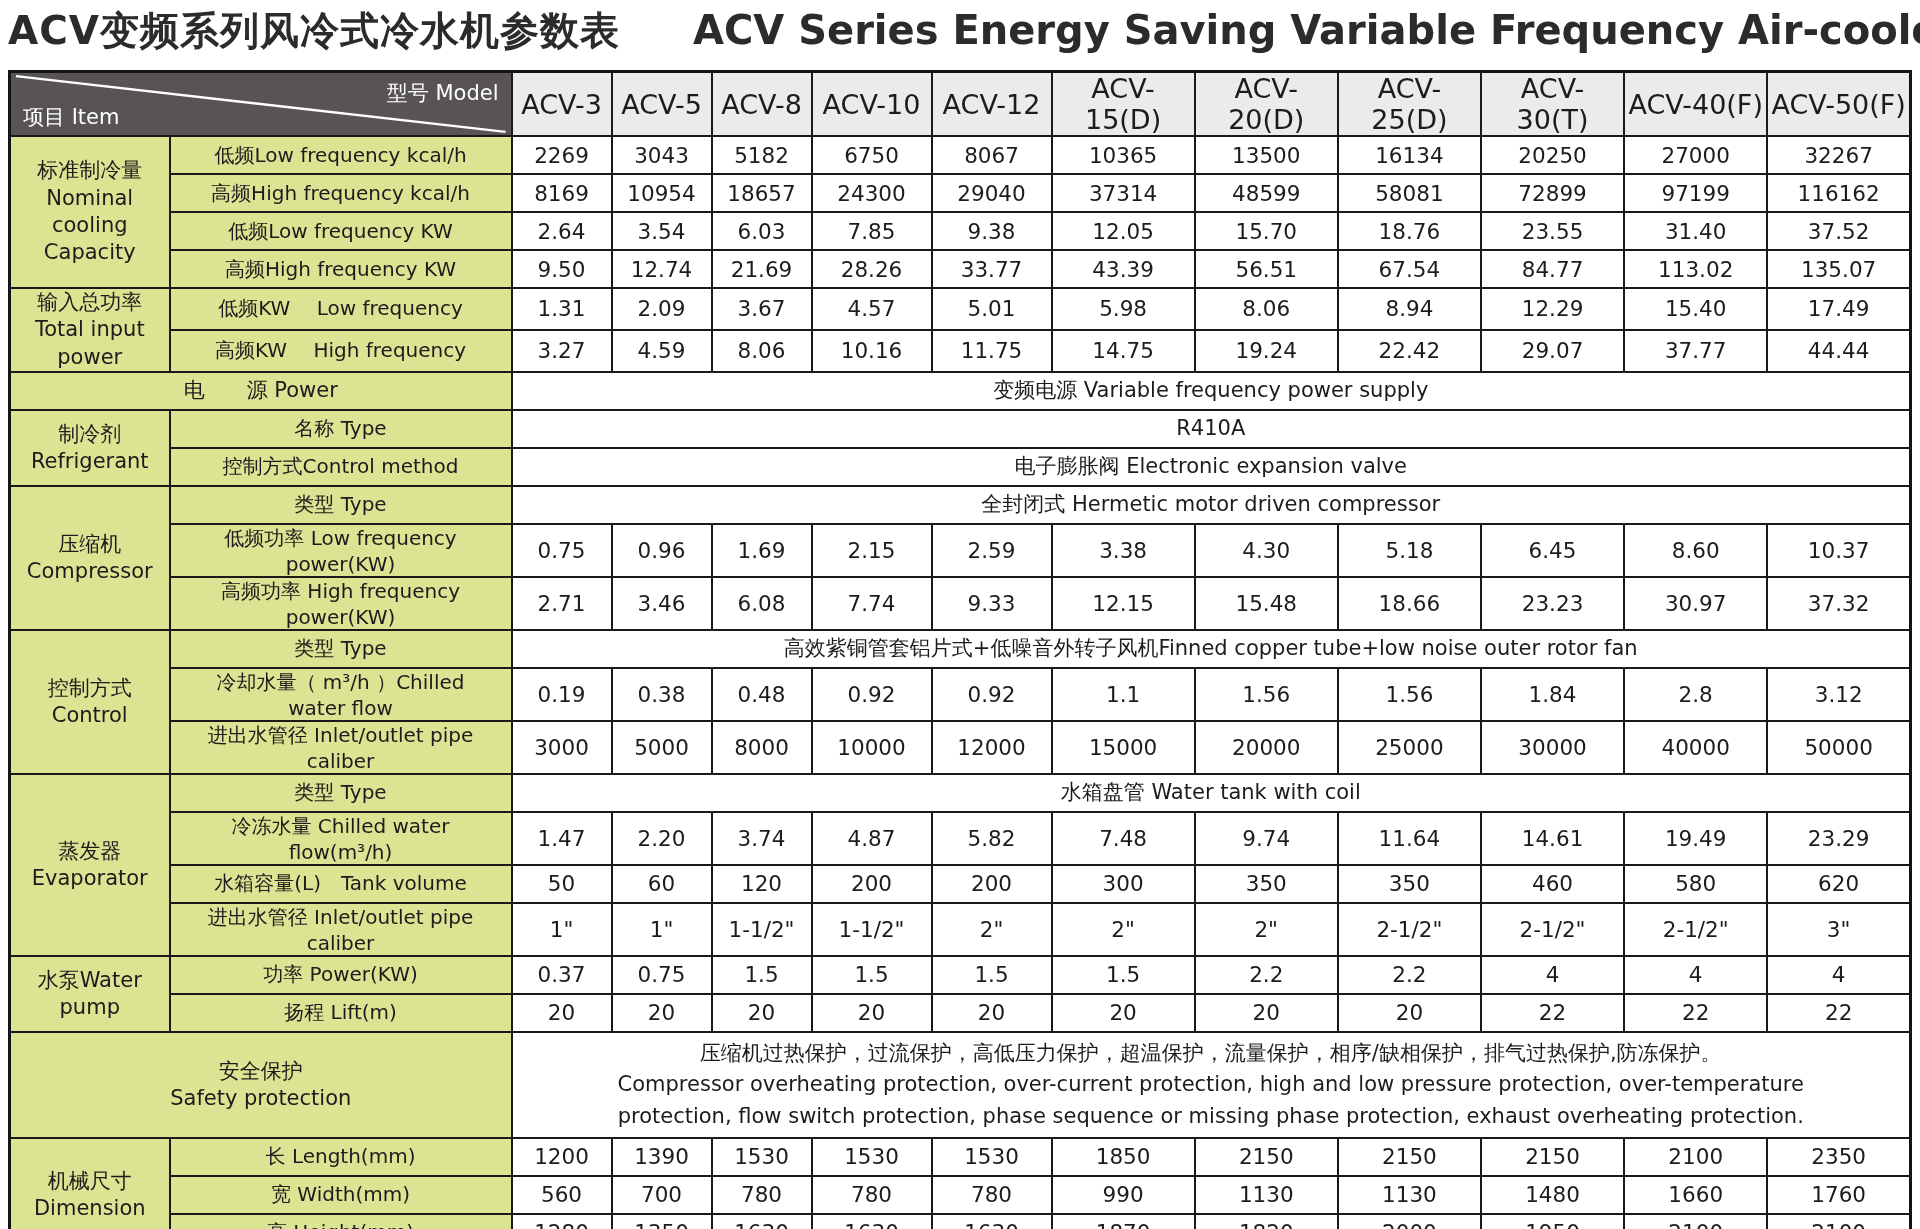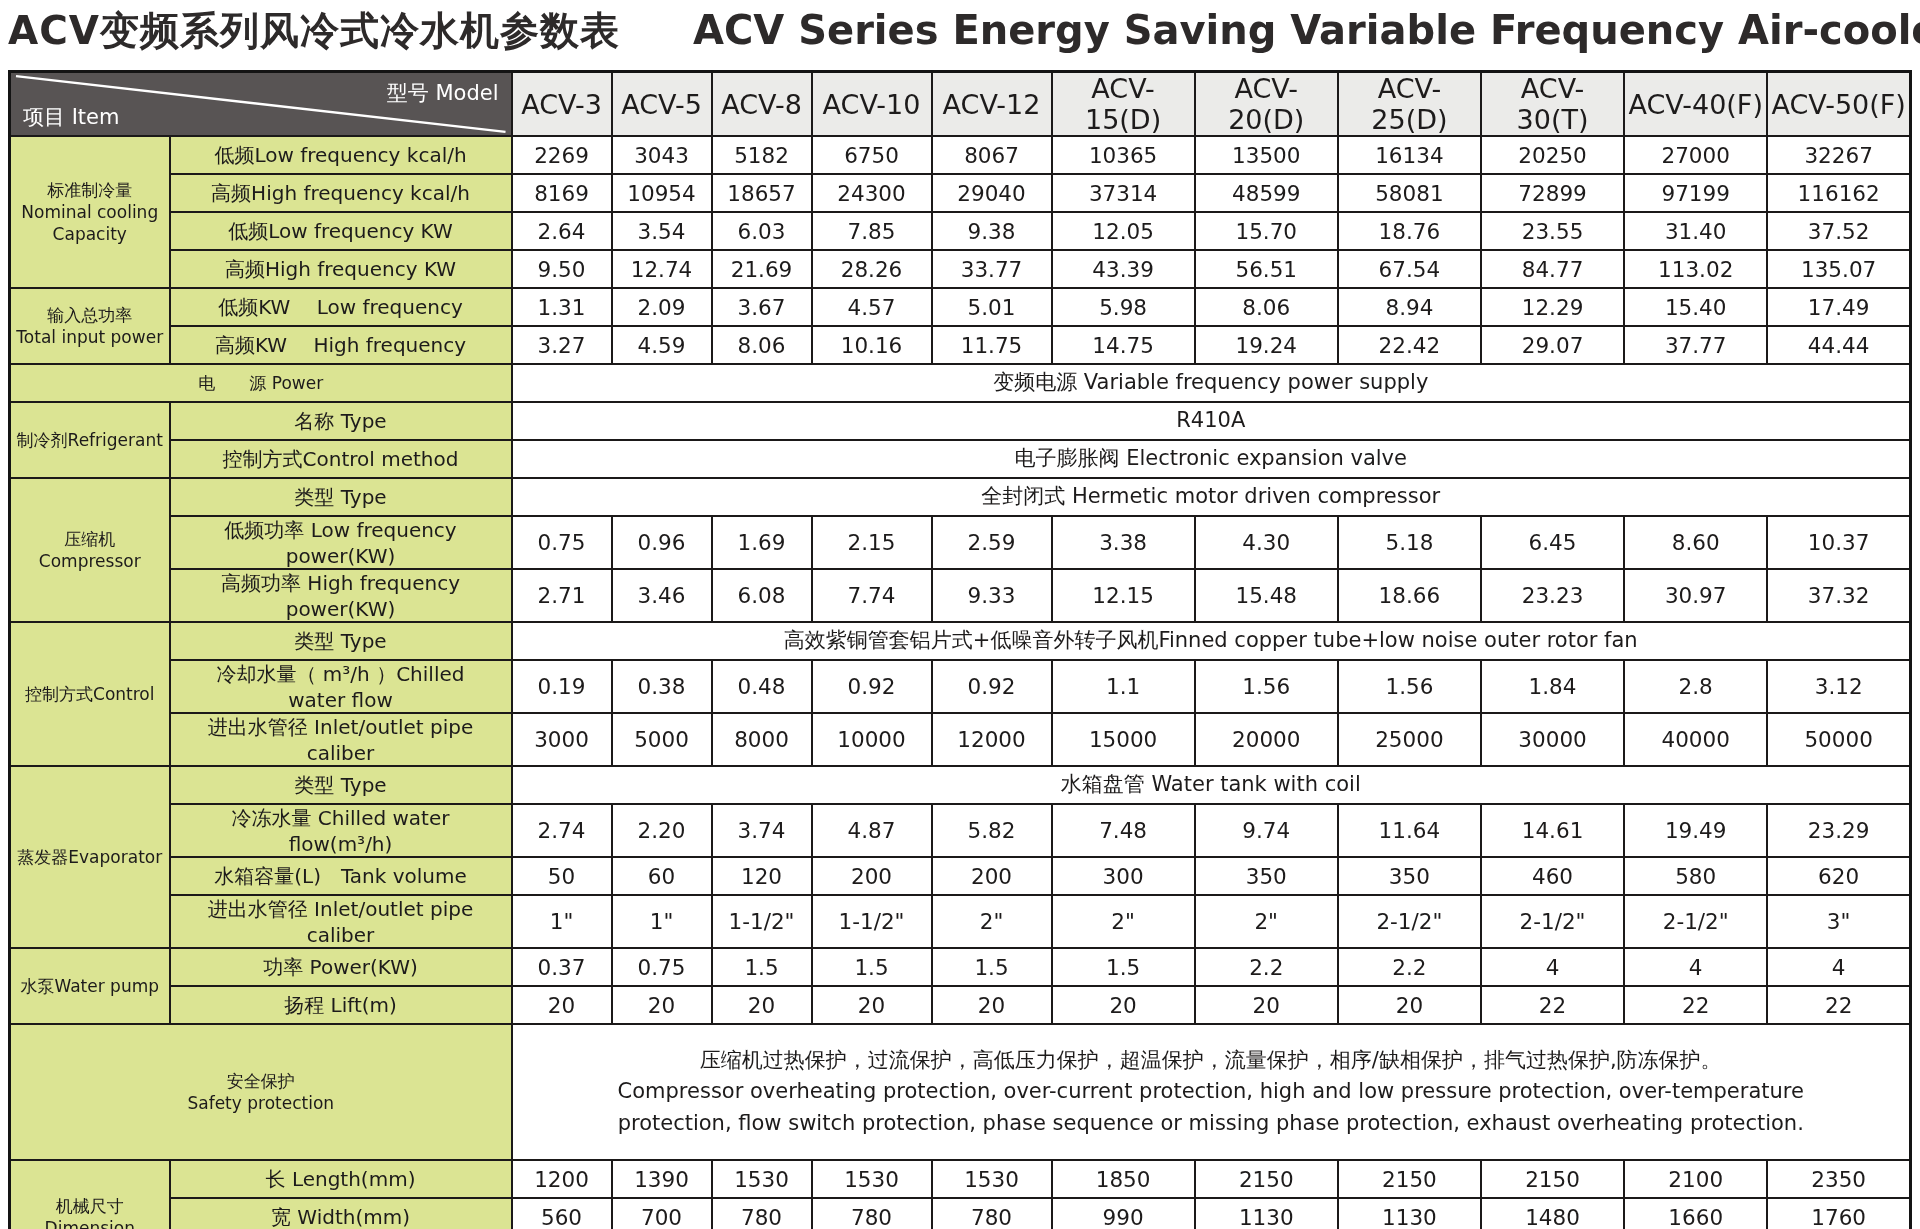--- a/index.html
+++ b/index.html
@@ -6,28 +6,28 @@
   html,body{background:#fff}
   body{width:1920px;height:1229px;font-family:"DejaVu Sans","Liberation Sans",sans-serif;color:#1d1b1b;overflow:hidden}
   .page{padding:4px 8px 0 8px}
   .title{display:flex;gap:73px;align-items:baseline;font-weight:bold;color:#2d2a2a;margin:0 0 12px 0;white-space:nowrap}
   .t-cn{font-size:39px;letter-spacing:1px}
   .t-en{font-size:40px;letter-spacing:0px}
   table.spec{width:1904px;border-collapse:collapse;table-layout:fixed;border:3px solid #141414}
   th,td{border:2px solid #1b1919;text-align:center;vertical-align:middle;padding:0 3px;overflow:hidden}
   thead tr{height:46px}
   tbody tr{height:38px}
-  tbody tr.tall{height:136px}
+  tbody tr.tall{height:106px}
   th.corner{background:#585454;position:relative;padding:0}
   .m-label{position:absolute;top:6px;right:12px;color:#fff;font-size:21px;font-weight:normal}
   .i-label{position:absolute;bottom:4px;left:12px;color:#fff;font-size:21px;font-weight:normal}
   svg.diag{position:absolute;left:0;top:0;width:100%;height:100%;display:block}
   svg.diag line{stroke:#ffffff;stroke-width:2.4;vector-effect:non-scaling-stroke}
   th.model{background:#ebebe9;font-weight:normal;font-size:27px;color:#1d1b1b}
-  td.group{background:#dbe493;font-size:17px;line-height:1.3;white-space:pre-line}
+  td.group{background:#dbe493;font-size:21px;line-height:1.3;white-space:pre-line}
   td.sublabel{background:#dbe493;font-size:20px;padding:0 20px}
   td.val{background:#fff;font-size:21.5px}
   td.spanval{background:#fff;font-size:21px;line-height:1.5;white-space:pre-line}
 </style>
 </head>
 <body>
 
 <div class="page">
   <div class="title">
     <span class="t-cn">ACV变频系列风冷式冷水机参数表</span>
@@ -241,21 +241,21 @@
           <td class="val">40000</td>
           <td class="val">50000</td>
         </tr>
         <tr>
           <td class="group" rowspan="4">蒸发器Evaporator</td>
           <td class="sublabel">类型 Type</td>
           <td class="spanval" colspan="11">水箱盘管 Water tank with coil</td>
         </tr>
         <tr>
           <td class="sublabel">冷冻水量 Chilled water flow(m³/h)</td>
-          <td class="val">2.74</td>
+          <td class="val">1.47</td>
           <td class="val">2.20</td>
           <td class="val">3.74</td>
           <td class="val">4.87</td>
           <td class="val">5.82</td>
           <td class="val">7.48</td>
           <td class="val">9.74</td>
           <td class="val">11.64</td>
           <td class="val">14.61</td>
           <td class="val">19.49</td>
           <td class="val">23.29</td>

